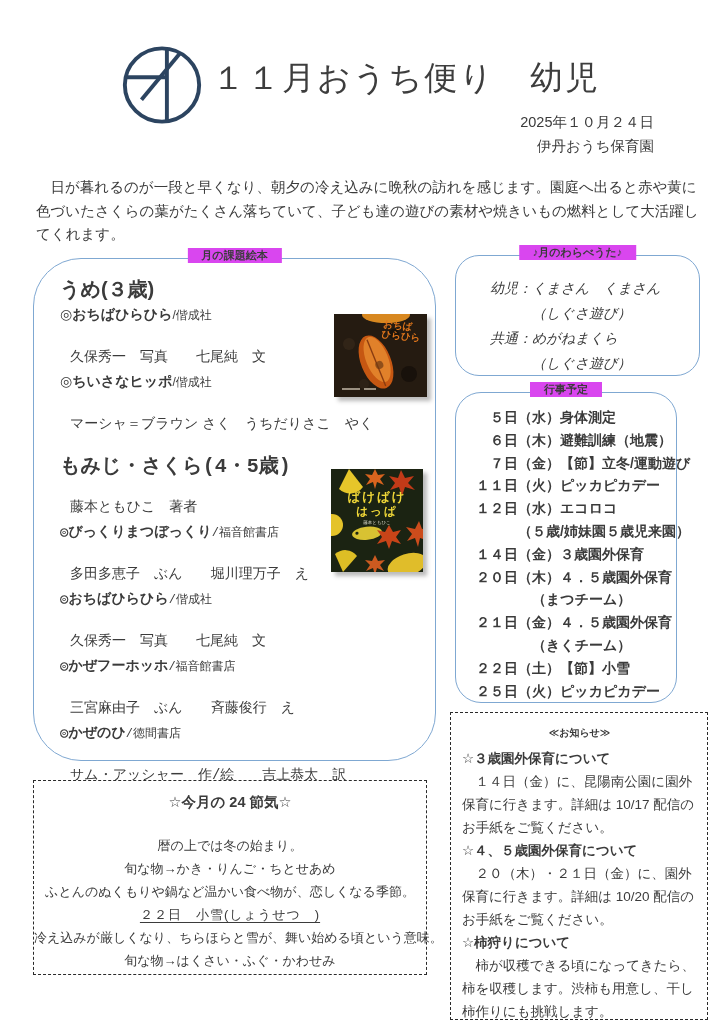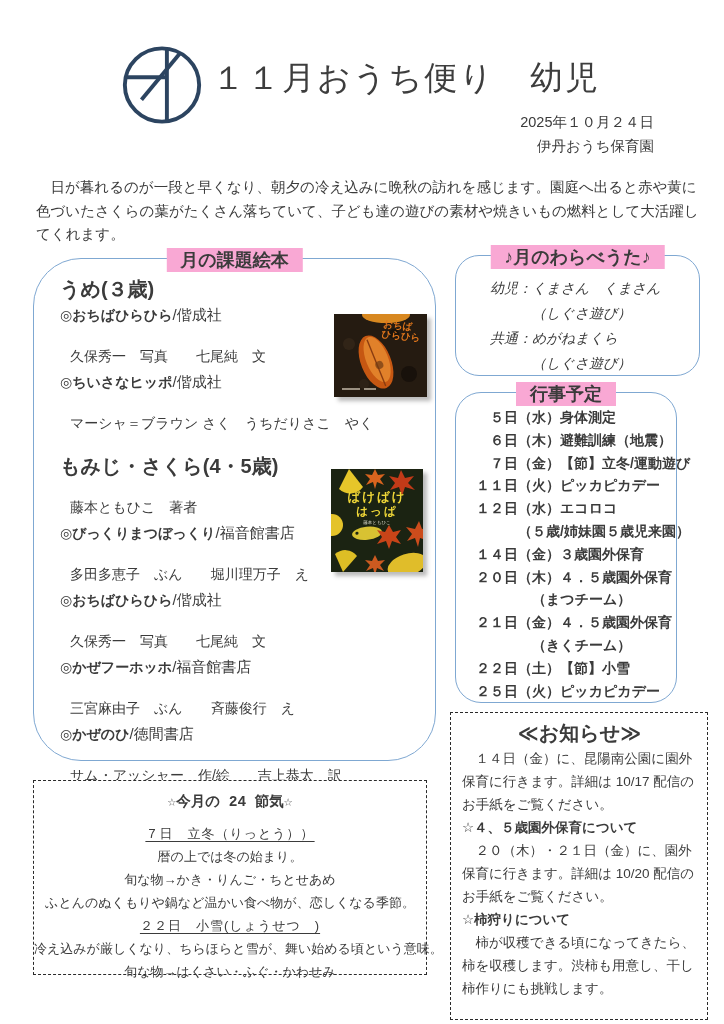--- a/index.html
+++ b/index.html
@@ -11,52 +11,52 @@
   .logo { left:118px; top:44px; width:88px; height:82px; }
   .page-title { left:212px; top:56px; font-size:33px; letter-spacing:2px; color:#3d3d3d; white-space:nowrap; }
   .dateblock { right:70px; top:110px; text-align:right; font-size:14.5px; line-height:24px; }
 
   
   .intro { left:36px; top:176px; width:664px; font-size:14.5px; line-height:23.5px; }
 
   
   .bluebox { border:1.5px solid #7fa8d2; background:#fff; }
   .boxtitle { position:absolute; top:-11px; left:50%; transform:translateX(-50%);
-    background:#f9a8d4; padding:0 14px; font-size:18px; font-weight:bold; white-space:nowrap; color:#3b3b3b; }
+    background:#d946ef; padding:0 14px; font-size:11px; font-weight:bold; white-space:nowrap; color:#3b3b3b; }
 
   .books-box { left:33px; top:258px; width:403px; height:503px; border-radius:48px; }
   .books-list { padding:18px 10px 0 26px; }
   .group-label { font-size:20px; font-weight:bold; line-height:25px; }
-  .group2 { margin-top:18px; }
+  .group2 { margin-top:18px;font-family:Liberation Mono, monospace; }
   .book-line { font-size:14px; font-weight:bold; line-height:25px; white-space:nowrap; }
-  .book-pub { font-size:15px; font-weight:normal; }
+  .book-pub { font-size:12px; font-weight:normal; }
   .book-credits { font-size:14px; font-weight:normal; line-height:25px; padding-left:10px; white-space:pre;margin-top:16px; }
 
   .cover { position:absolute; box-shadow:4px 4px 4px rgba(60,60,60,.35); }
   .cover1 { left:300px; top:55px; width:93px; height:83px; }
   .cover2 { left:297px; top:210px; width:92px; height:103px; }
 
   .warabeuta-box { left:455px; top:255px; width:245px; height:121px; border-radius:24px; }
   .warabeuta-lines { padding:20px 0 0 34px; font-size:14px; line-height:25px; }
   .warabeuta-lines div { white-space:pre;font-style:italic; }
 
   .schedule-box { left:455px; top:392px; width:222px; height:311px; border-radius:26px; }
   .schedule-list { padding:13px 0 0 20px; font-size:14px; line-height:22.8px;font-weight:bold; }
   .schedule-list div { white-space:pre; }
 
   
   .dashbox { border:1.6px dashed #2a2a2a; background:#fff; }
 
   .sekki-box { left:33px; top:780px; width:394px; height:195px; text-align:center; padding-top:9px; }
-  .sekki-title { font-size:14.5px; font-weight:bold; line-height:24px; margin-bottom:8px;font-family:Liberation Mono, monospace; }
+  .sekki-title { font-size:14.5px; font-weight:bold; line-height:24px; margin-bottom:20px; }
   .sekki-box .line { font-size:13px; line-height:23px; white-space:nowrap; }
   .sekki-box .uline { text-decoration:underline; text-underline-offset:3px; letter-spacing:1px; }
 
   .notice-box { left:450px; top:712px; width:258px; height:308px; padding:8px 10px 0 11px; }
-  .notice-title { text-align:center; font-size:20px; font-weight:bold; line-height:24px; margin-bottom:2px; }
+  .notice-title { text-align:center; font-size:10px; font-weight:bold; line-height:24px; margin-bottom:2px; }
   .notice-head { font-size:13.5px; font-weight:bold; line-height:23px; }
   .notice-body { font-size:13.5px; line-height:23px; }
 </style>
 </head>
 <body>
 
 <svg class="abs logo" viewBox="0 0 90 82">
   <ellipse cx="45" cy="41" rx="38" ry="37.5" fill="none" stroke="#2c4460" stroke-width="4"></ellipse>
   <line x1="50" y1="5" x2="50" y2="77" stroke="#2c4460" stroke-width="4"></line>
   <line x1="9" y1="33" x2="50" y2="33" stroke="#2c4460" stroke-width="4"></line>
@@ -164,29 +164,29 @@
     <div>　　　　（まつチーム）</div>
     <div>２１日（金）４．５歳園外保育</div>
     <div>　　　　（きくチーム）</div>
     <div>２２日（土）【節】小雪</div>
     <div>２５日（火）ピッカピカデー</div>
   </div>
 </div>
 
 <div class="abs dashbox sekki-box">
   <div class="sekki-title">☆今月の 24 節気☆</div>
-  <div class="line uline">７日　立冬（りっとう））</div>
   <div class="line">暦の上では冬の始まり。</div>
   <div class="line">旬な物→かき・りんご・ちとせあめ</div>
   <div class="line">ふとんのぬくもりや鍋など温かい食べ物が、恋しくなる季節。</div>
   <div class="line uline">２２日　小雪(しょうせつ　)</div>
   <div class="line">冷え込みが厳しくなり、ちらほらと雪が、舞い始める頃という意味。</div>
   <div class="line">旬な物→はくさい・ふぐ・かわせみ</div>
 </div>
 
 <div class="abs dashbox notice-box">
   <div class="notice-title">≪お知らせ≫</div>
+  <div class="notice-head">☆３歳園外保育について</div>
   <div class="notice-body">　１４日（金）に、昆陽南公園に園外保育に行きます。詳細は 10/17 配信のお手紙をご覧ください。</div>
   <div class="notice-head">☆４、５歳園外保育について</div>
   <div class="notice-body">　２０（木）・２１日（金）に、園外保育に行きます。詳細は 10/20 配信のお手紙をご覧ください。</div>
   <div class="notice-head">☆柿狩りについて</div>
   <div class="notice-body">　柿が収穫できる頃になってきたら、柿を収穫します。渋柿も用意し、干し柿作りにも挑戦します。</div>
 </div>
 
 </body></html>

